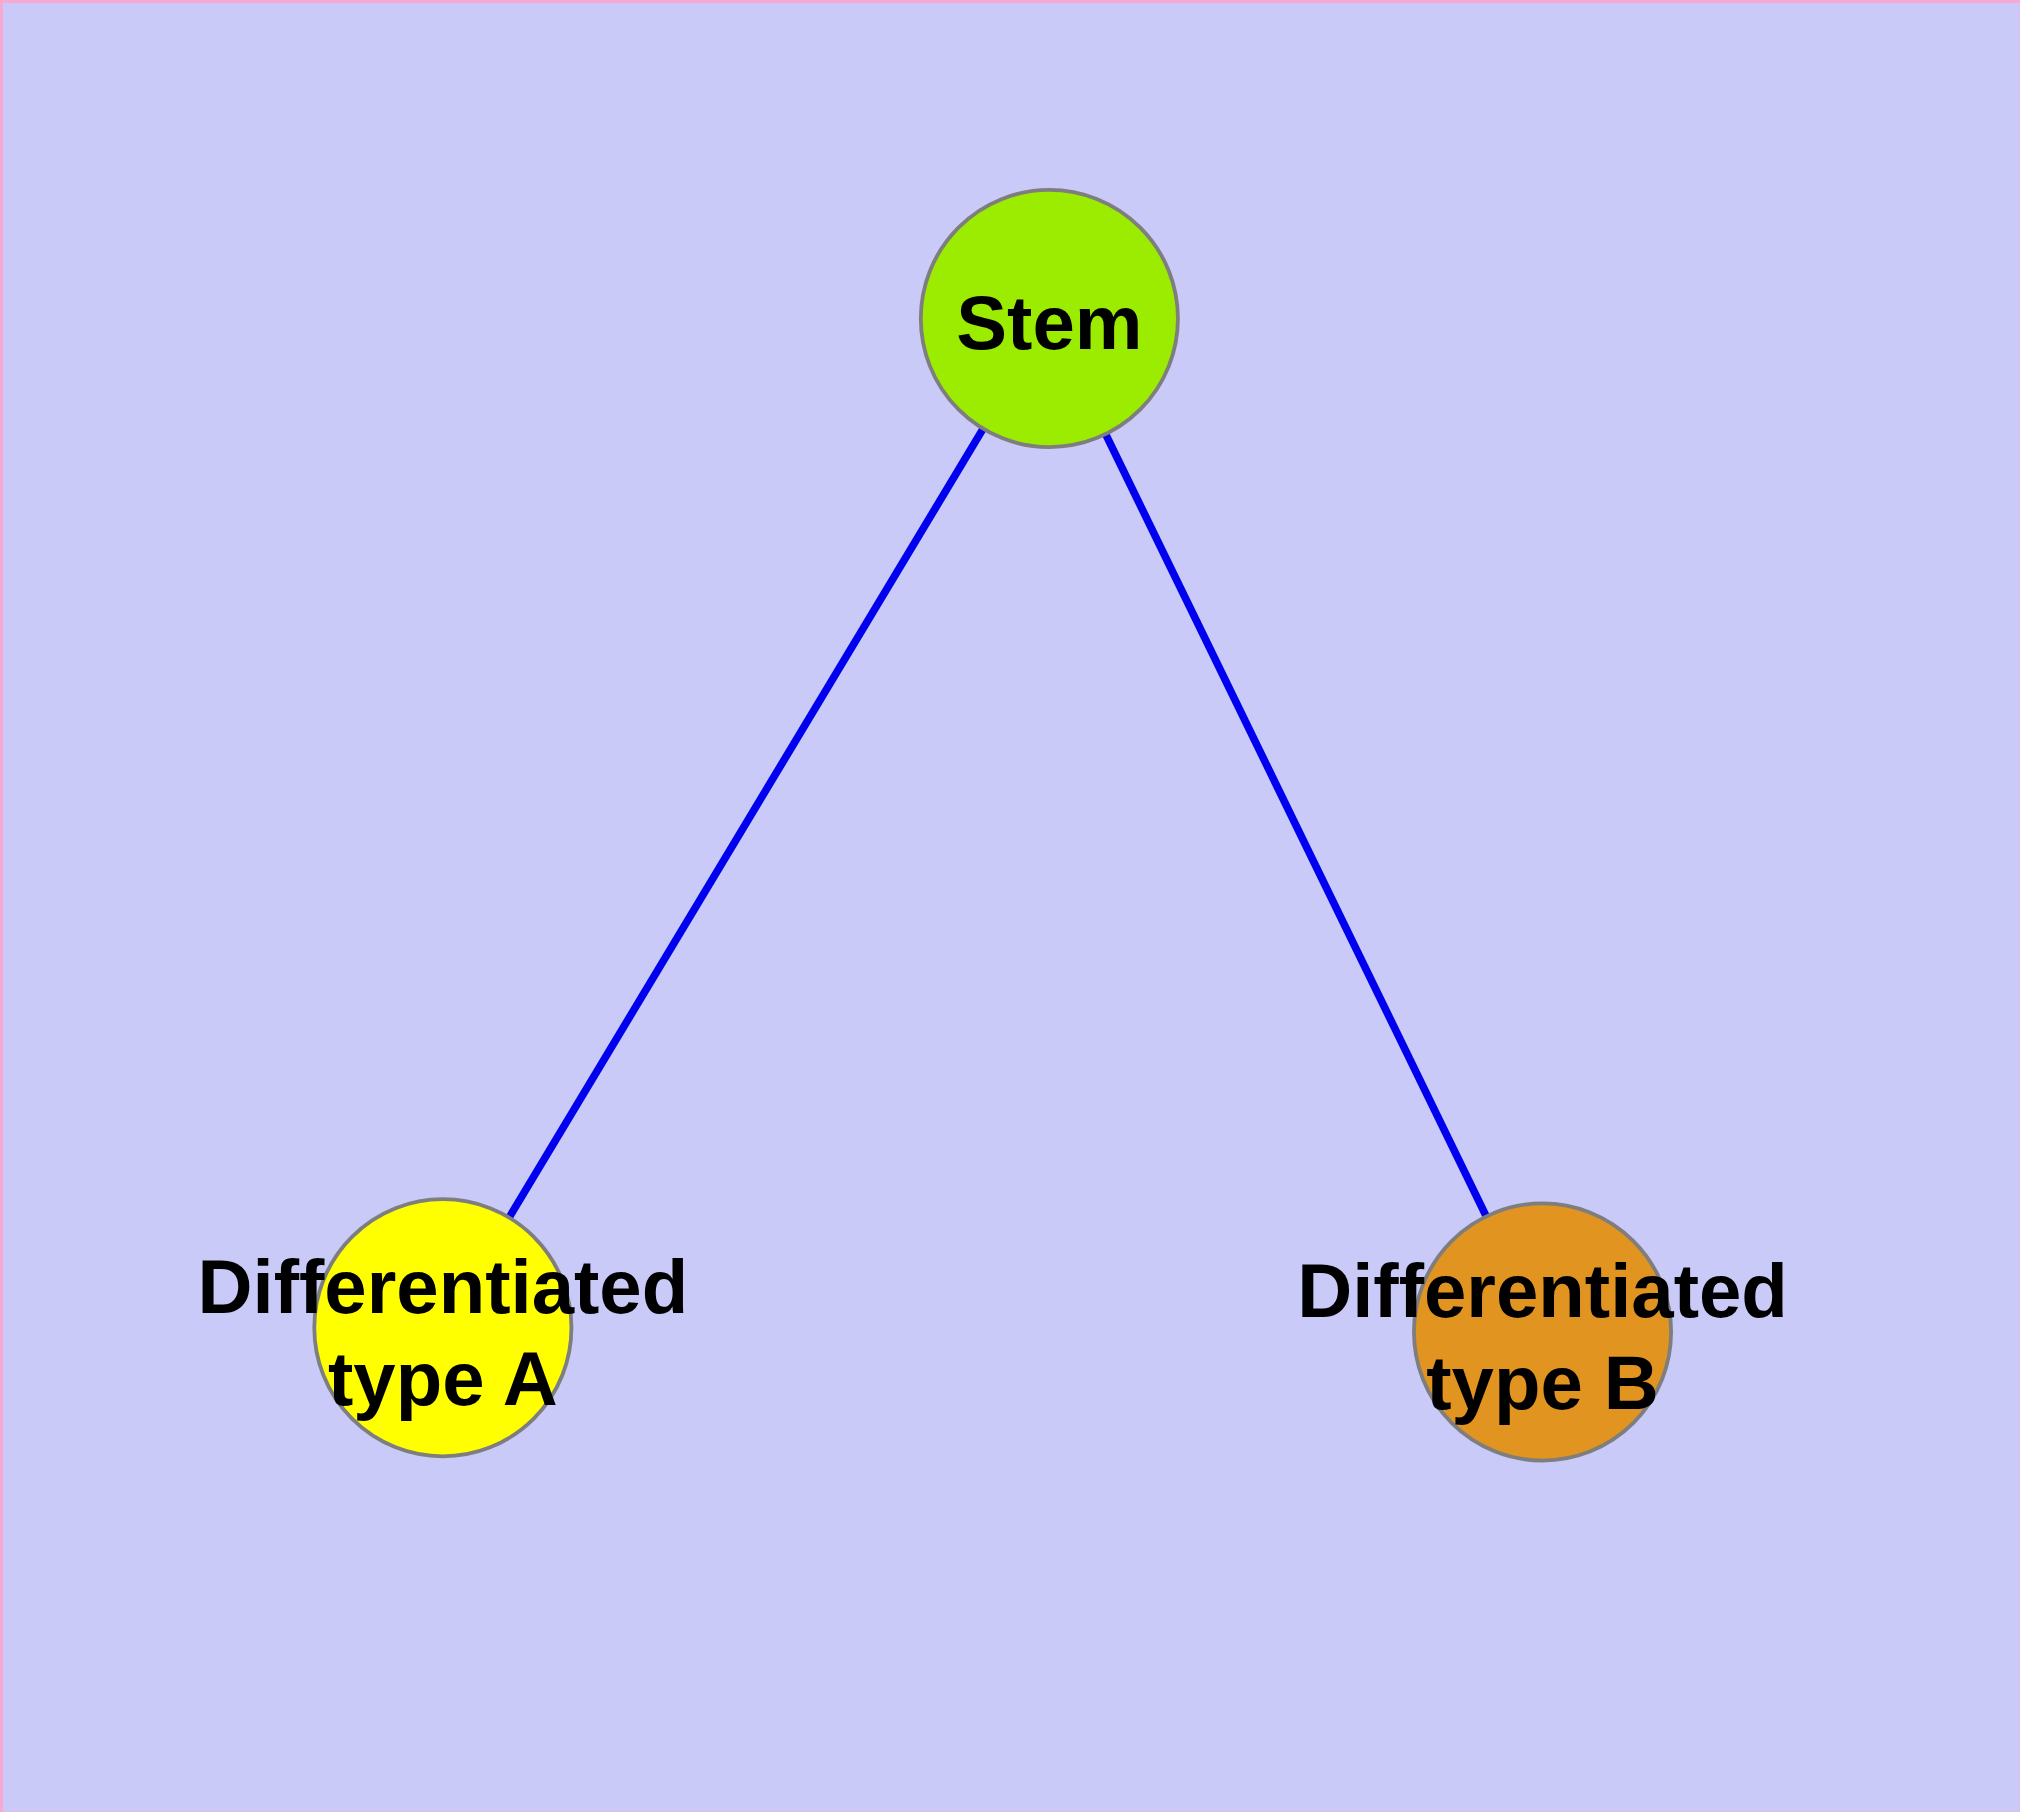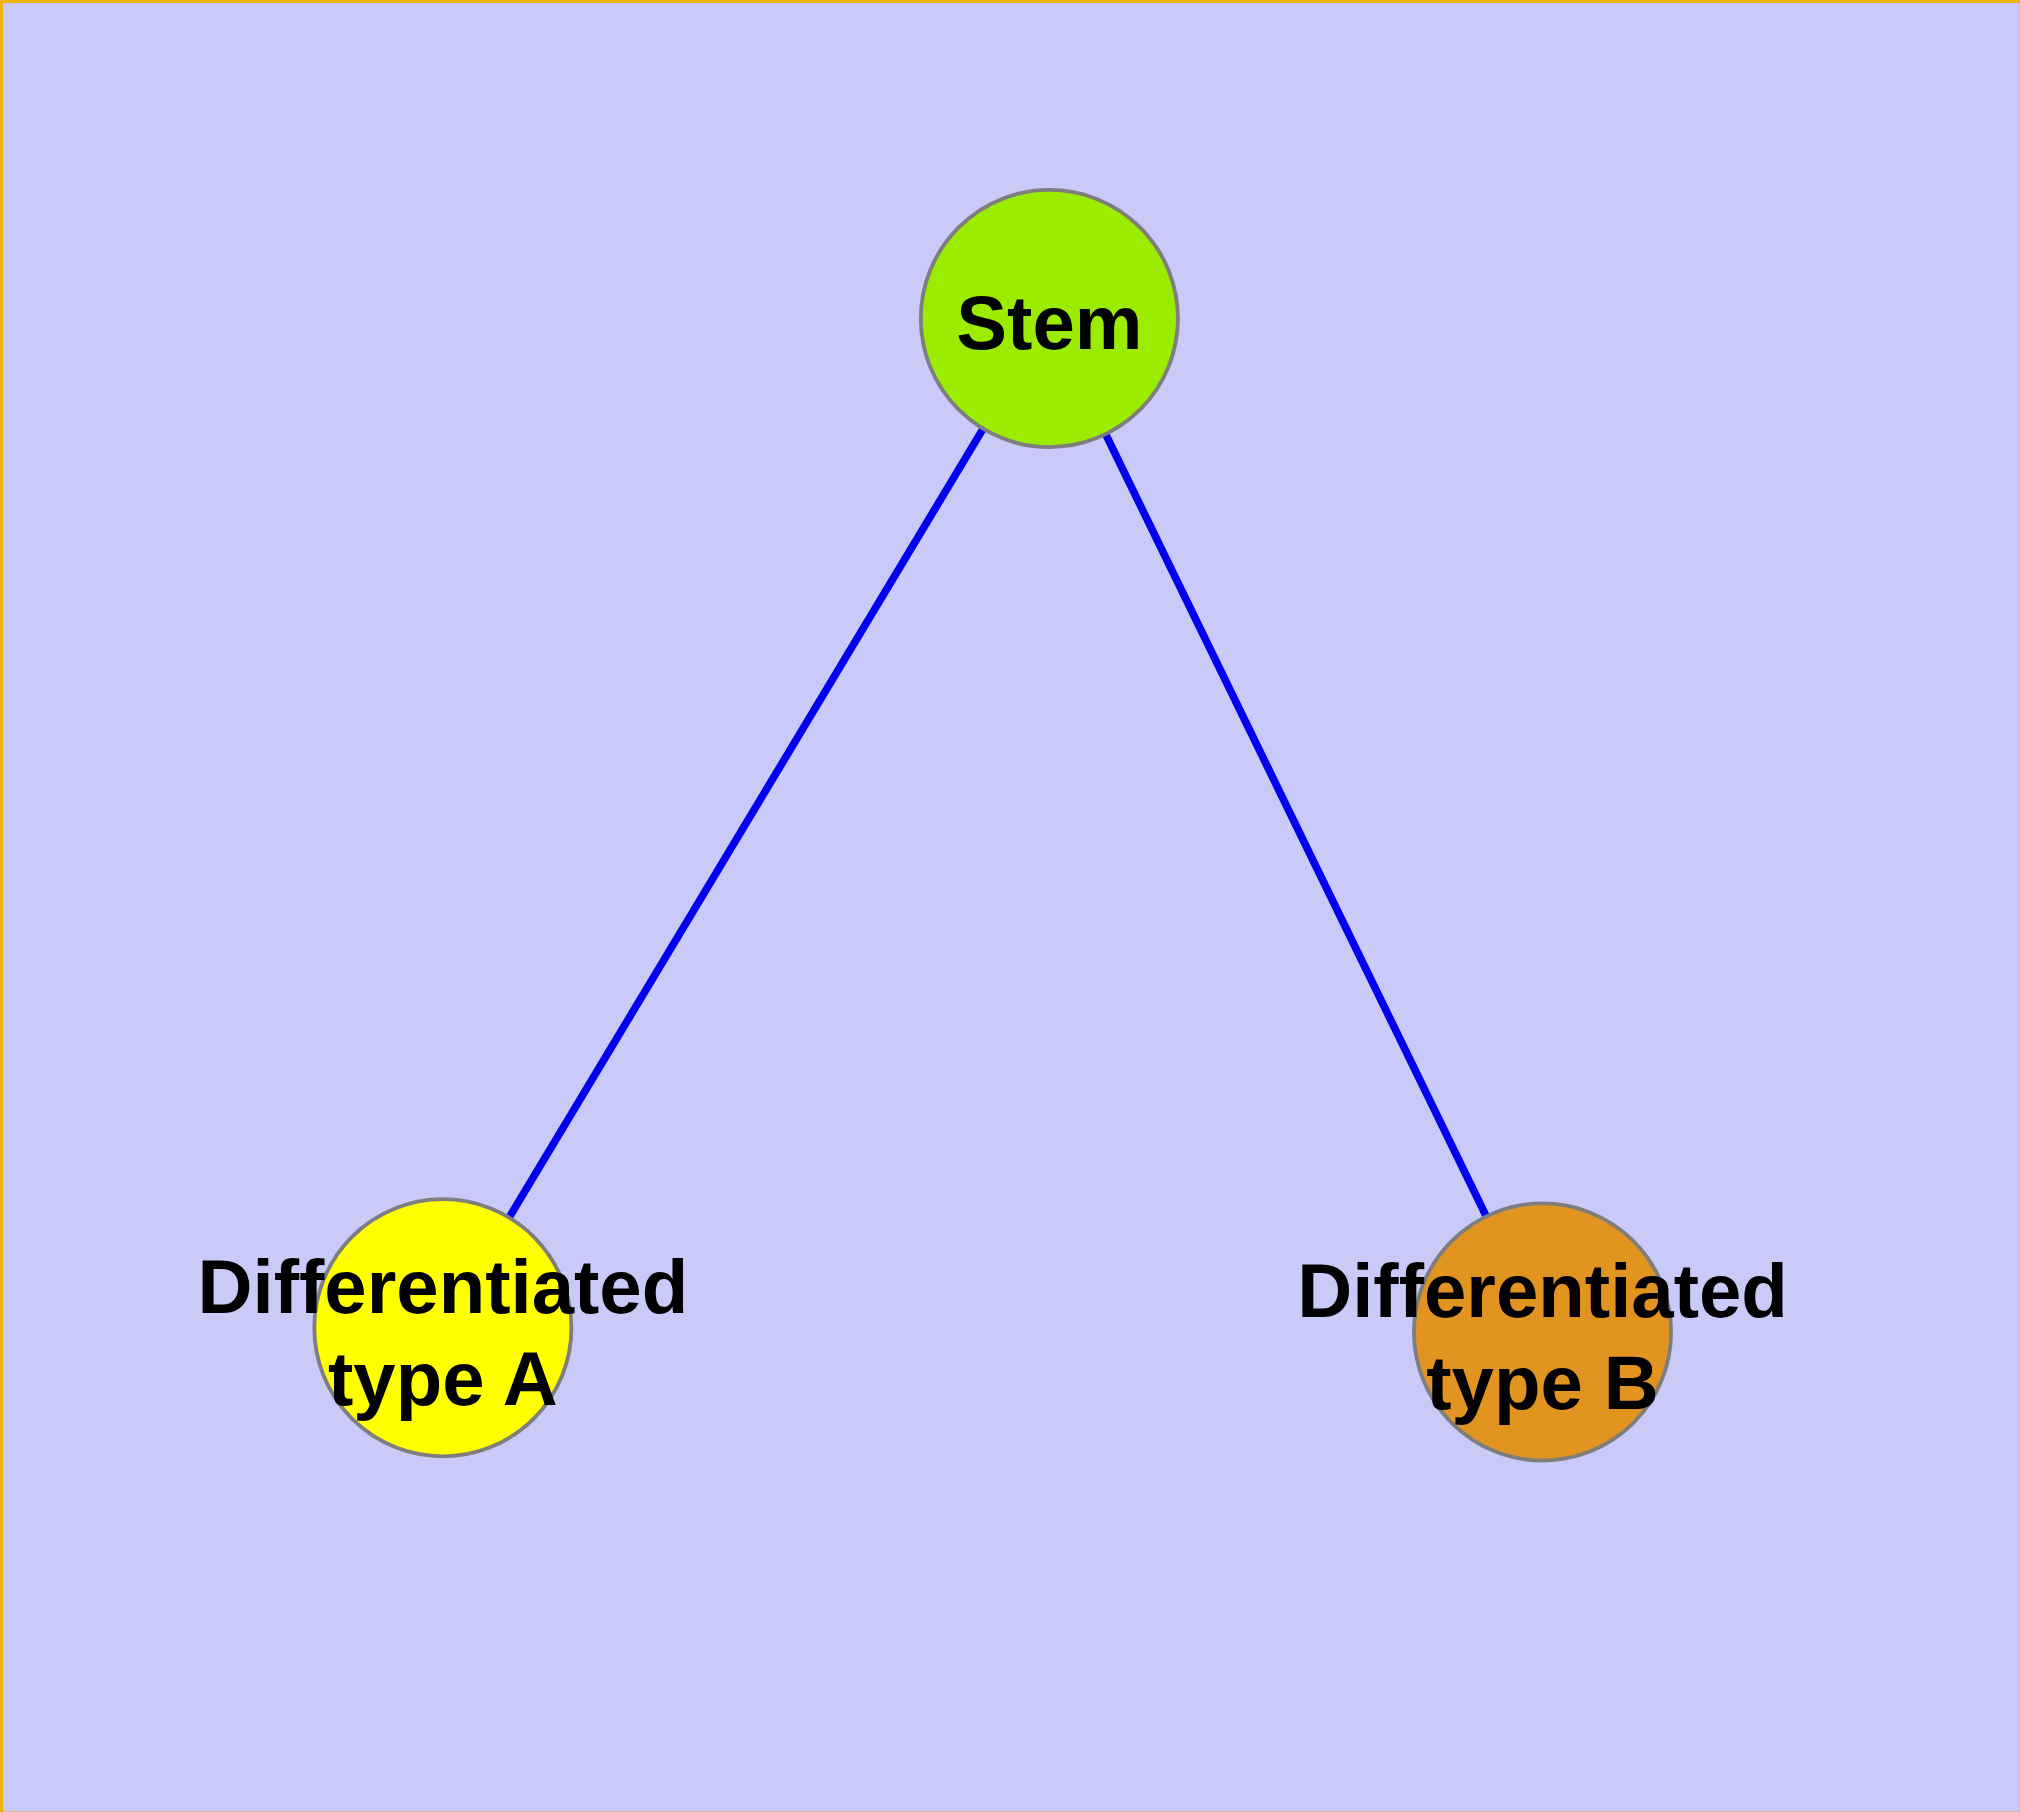--- a/index.html
+++ b/index.html
@@ -1,17 +1,17 @@
 <!DOCTYPE html>
 <html style="font-size:13.6px"><head>
 <meta charset="utf-8">
 <style>
   * { margin: 0; padding: 0; box-sizing: border-box; }
   html, body { width: 100%; height: 100%; overflow: hidden; background: #ffffff; }
-  .frame { position: fixed; inset: 0; background: #eab308; padding: 3.4px 0 0 3.4px; }
+  .frame { position: fixed; inset: 0; background: #f9a8d4; padding: 3.4px 0 0 3.4px; }
   .canvas { width: 100%; height: 100%; }
   svg { display: block; width: 100%; height: 100%; }
   .node-label {
     font-family: "Liberation Sans", sans-serif;
     font-weight: bold;
     font-size: 90px;
     text-anchor: middle;
   }
 </style>
 </head>

